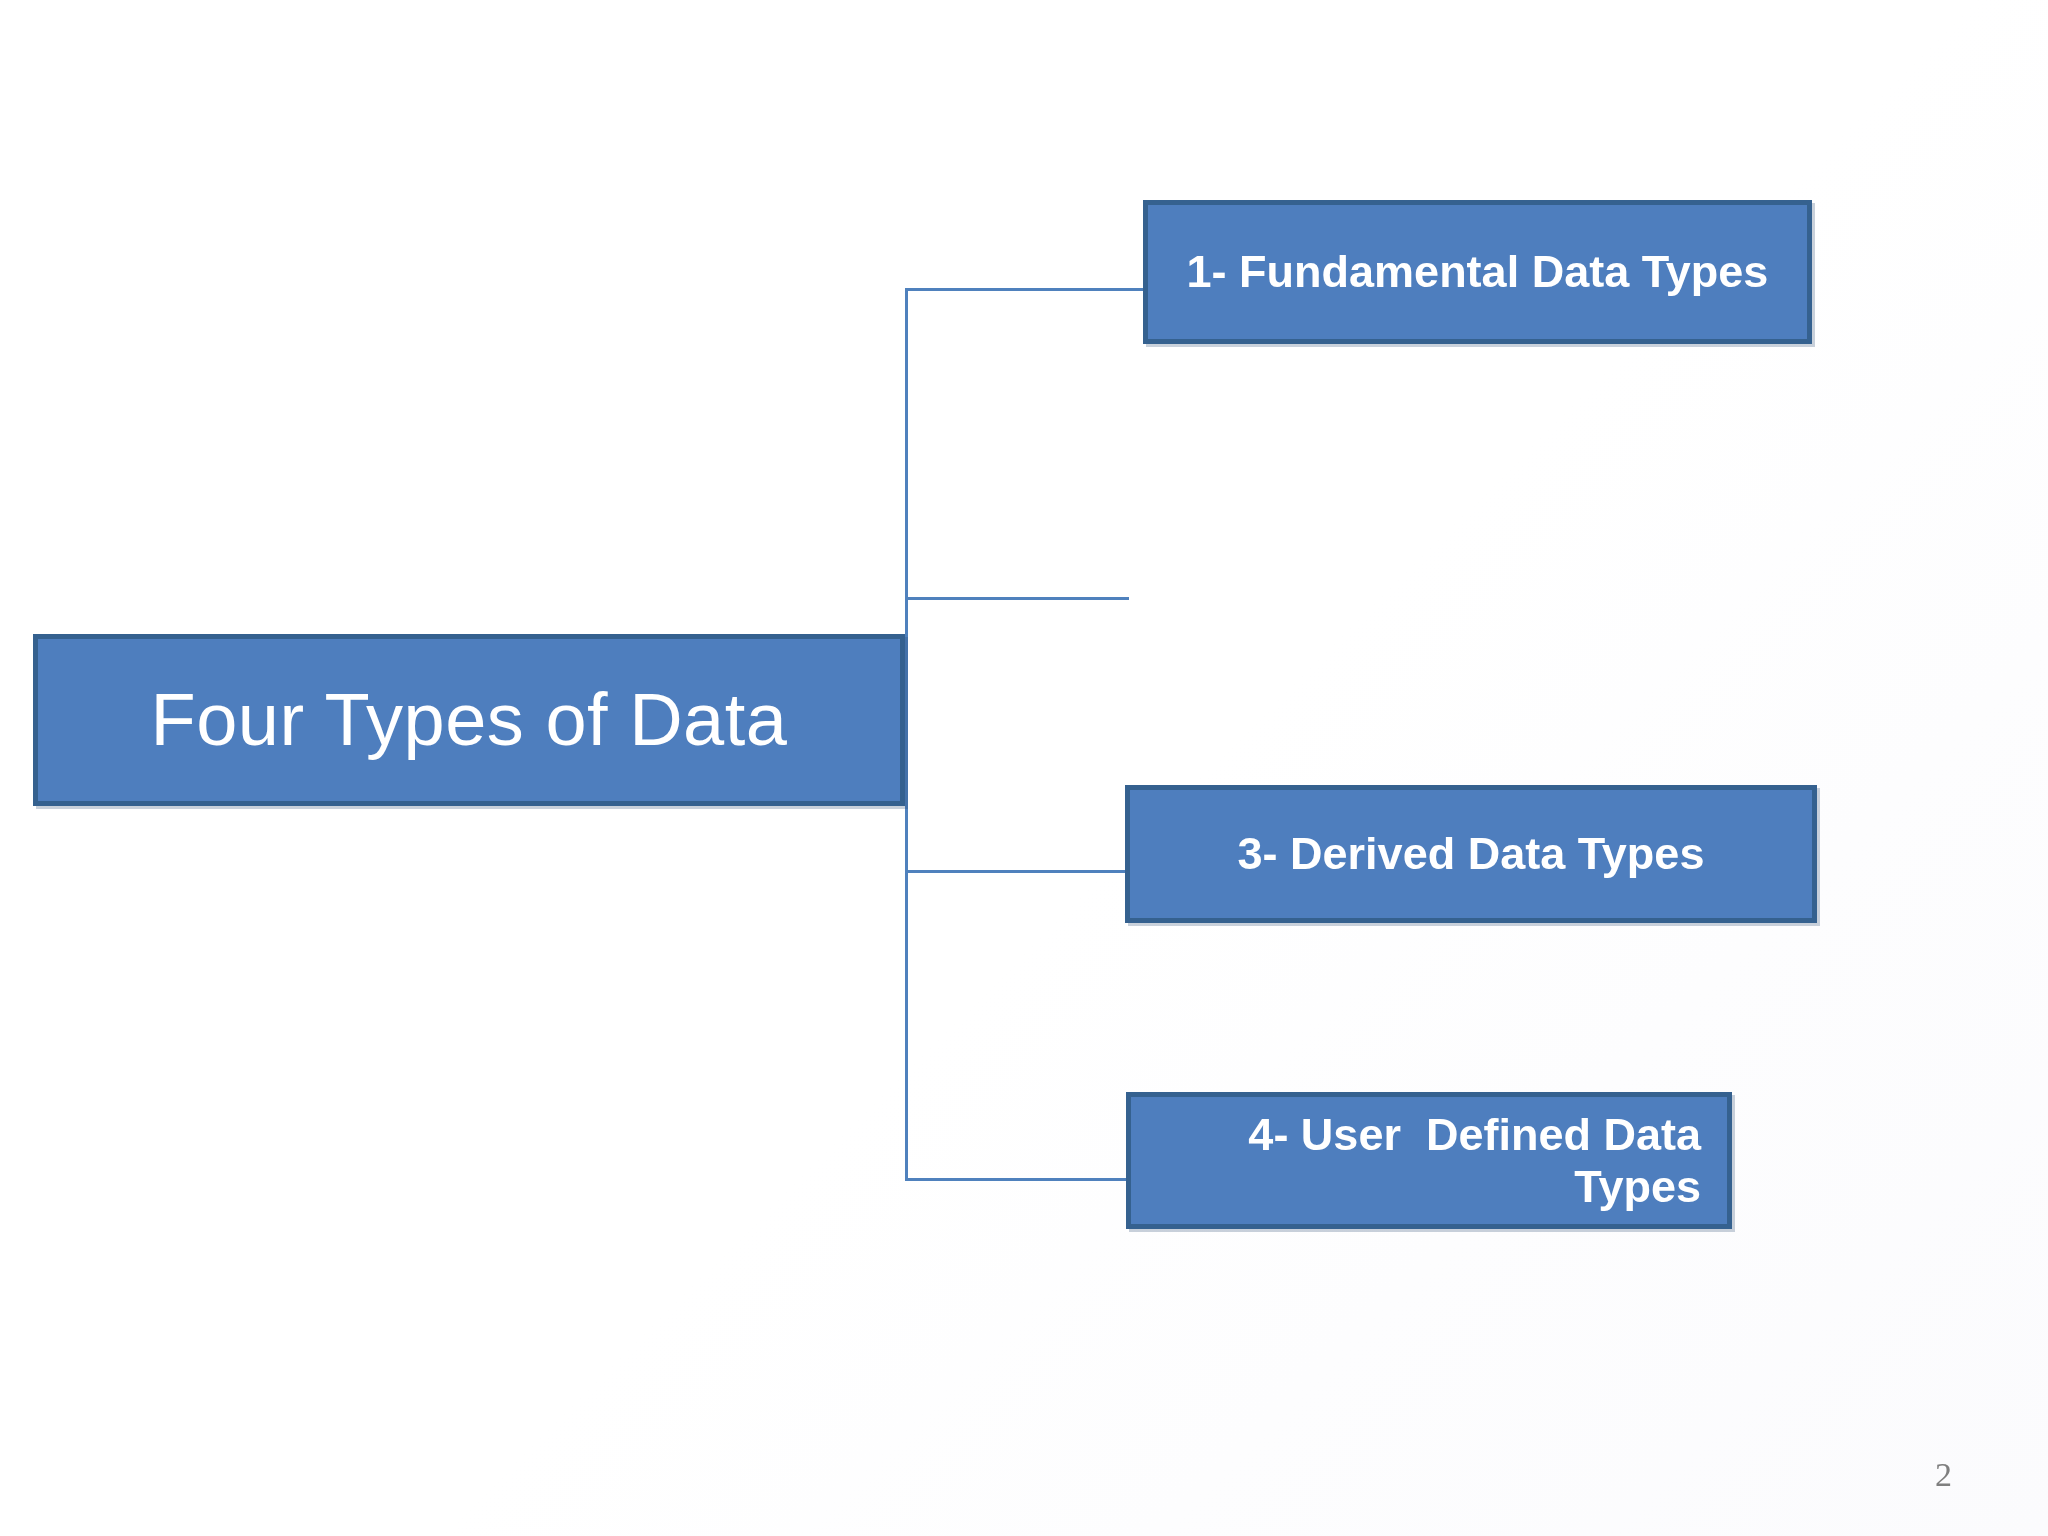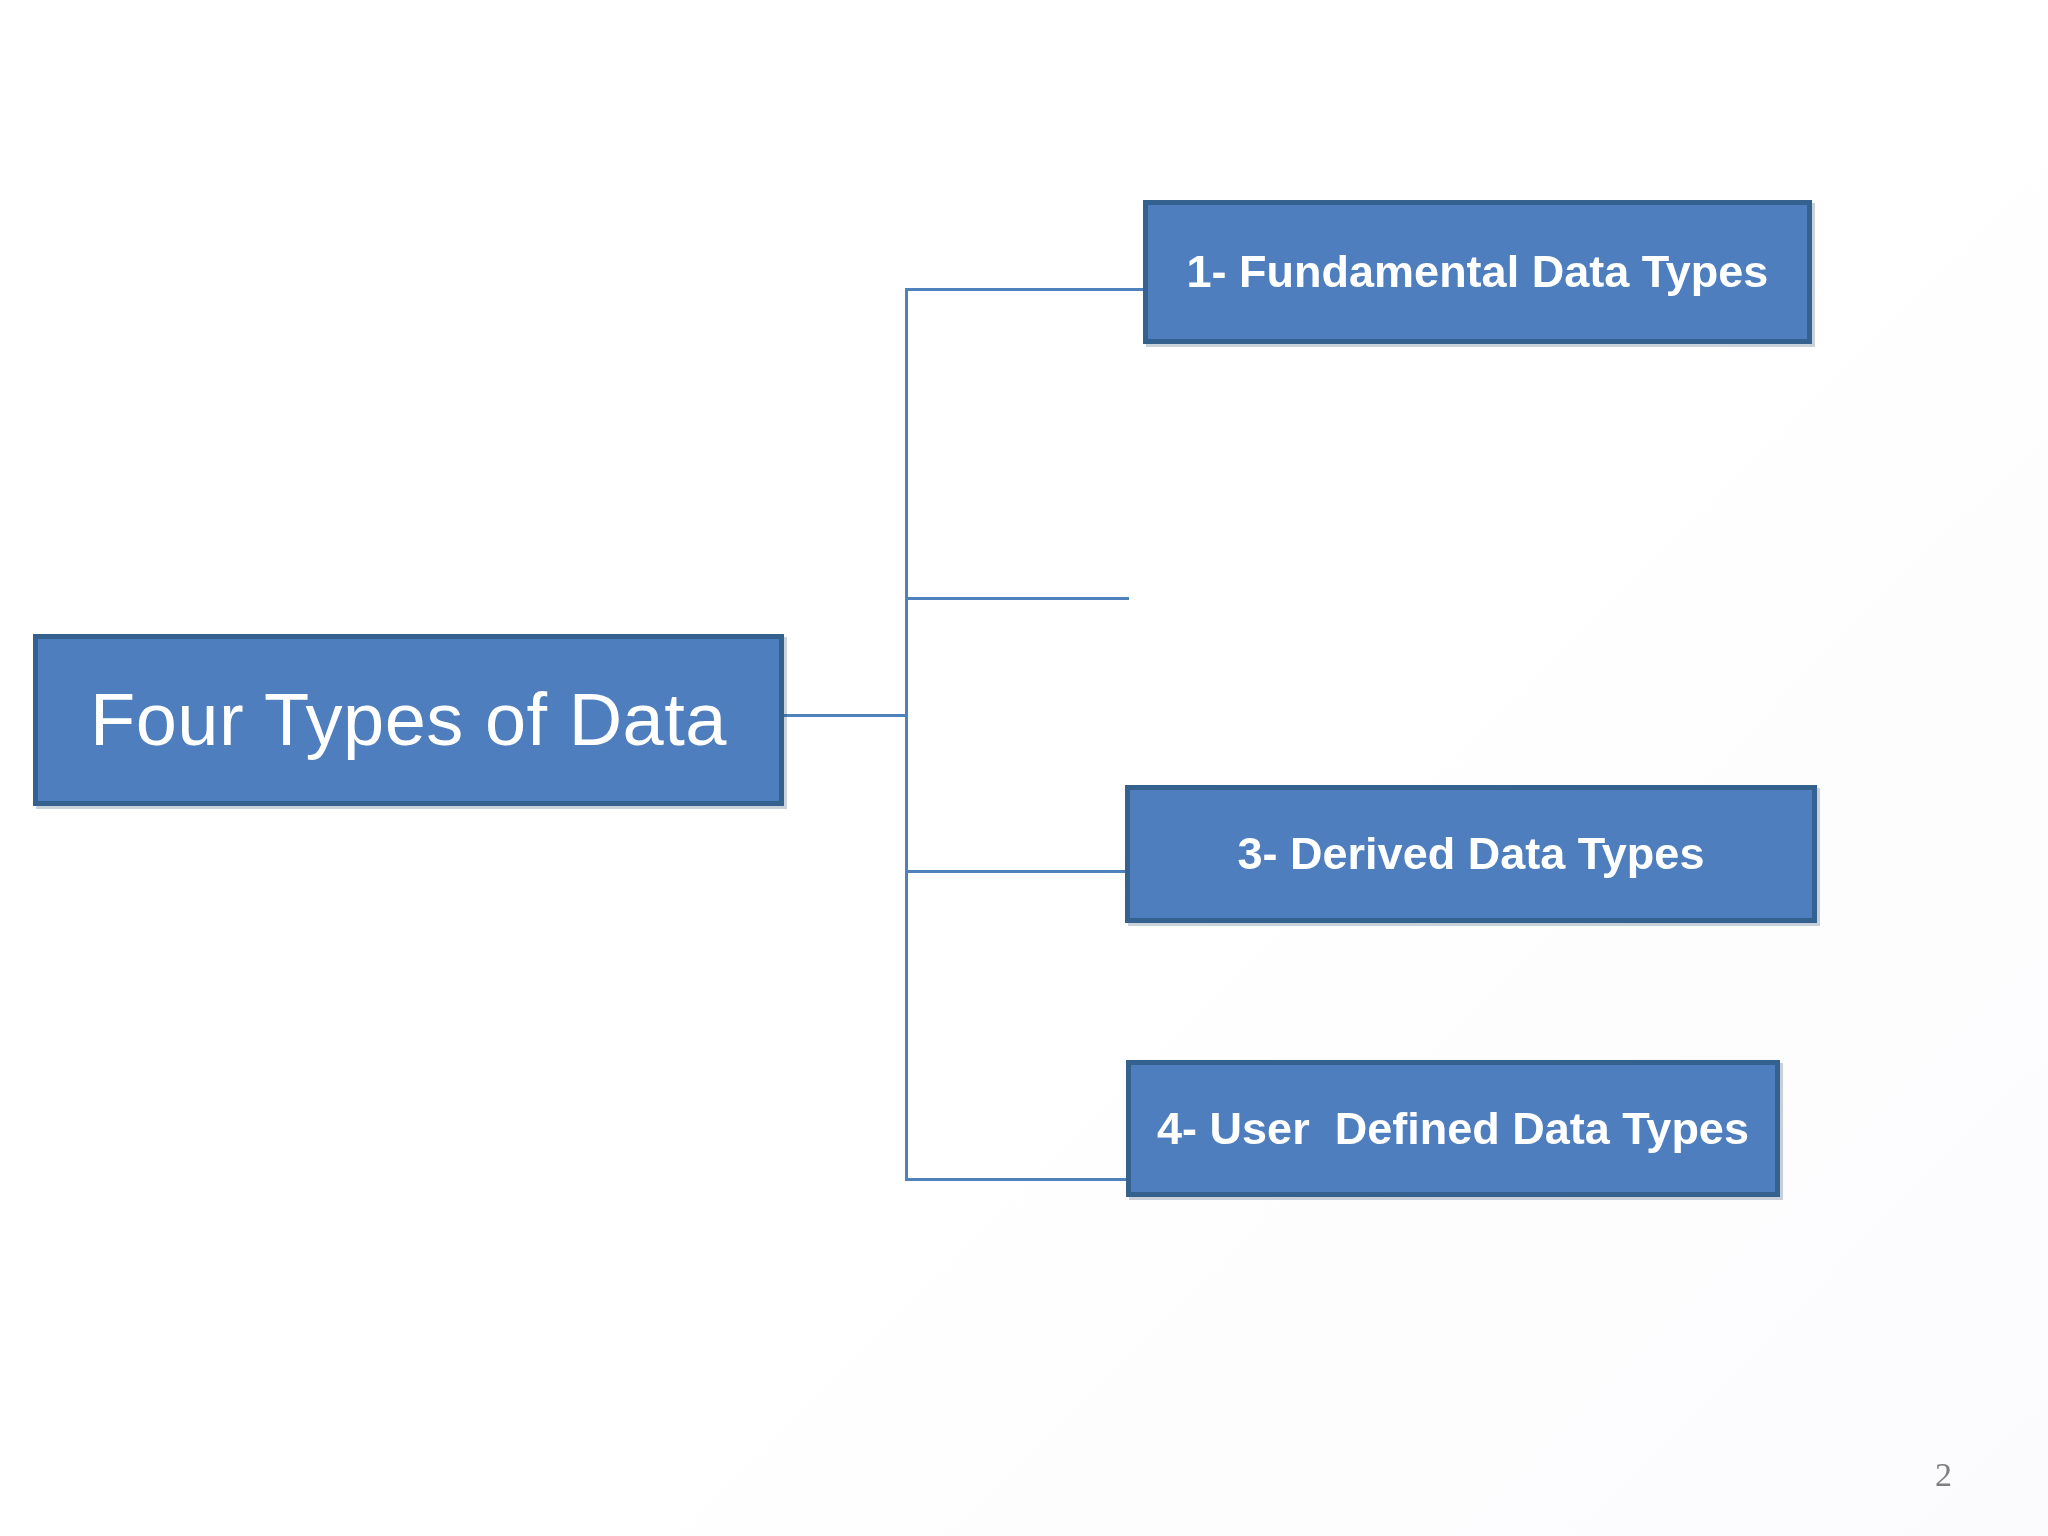--- a/index.html
+++ b/index.html
@@ -40,37 +40,37 @@
     text-align: right;
     line-height: 1.15;
     box-shadow: 3px 3px 0 rgba(40,70,110,0.25);
     white-space: pre-wrap;
   }
 
   
   #root-node {
     left: 33px;
     top: 634px;
-    width: 751px;
+    width: 872px;
     height: 172px;
     font-size: 74px;
     font-weight: 400;
     letter-spacing: 0.5px;
   }
 
   
   .branch {
     font-weight: bold;
     font-size: 45px;
     padding: 0 26px;
   }
   #branch-node-1 { left: 1143px; top: 200px;  width: 669px; height: 144px; }
   #branch-node-2 { left: 1127px; top: 512px;  width: 690px; height: 137px; }
   #branch-node-3 { left: 1125px; top: 785px;  width: 692px; height: 138px; }
-  #branch-node-4 { left: 1126px; top: 1060px; width: 654px; height: 137px; }
+  #branch-node-4 { left: 1126px; top: 1092px; width: 606px; height: 137px; }
 
   
   #page-number {
     position: absolute;
     right: 96px;
     bottom: 42px;
     font-size: 34px;
     color: #7F7F7F;
     font-family: "Liberation Serif", serif;
   }

